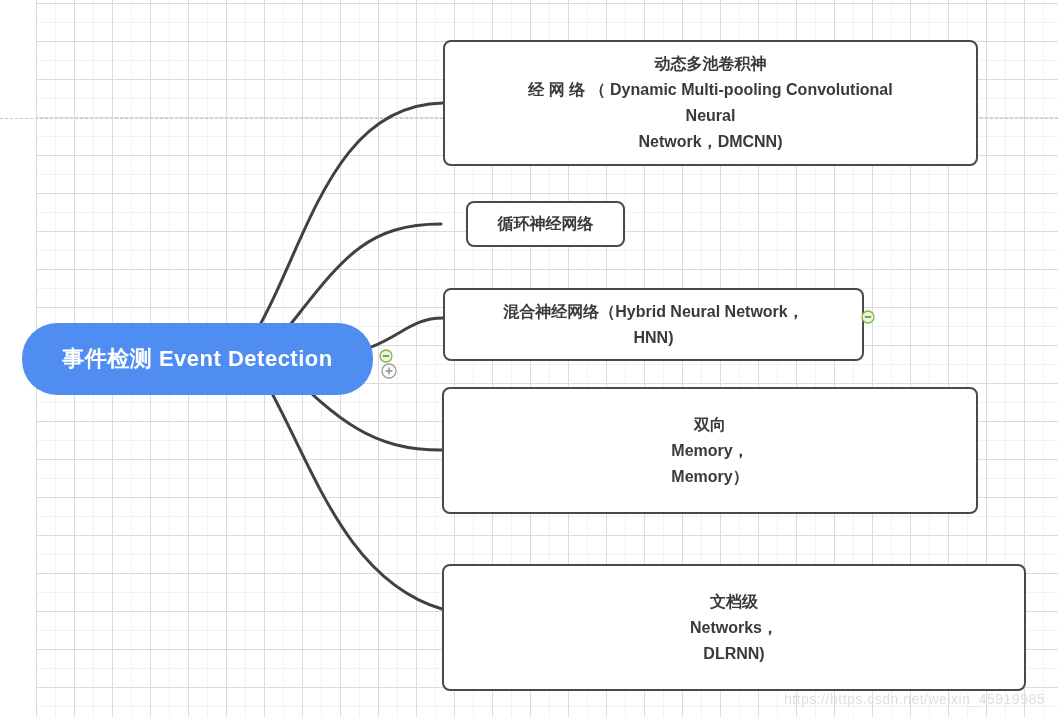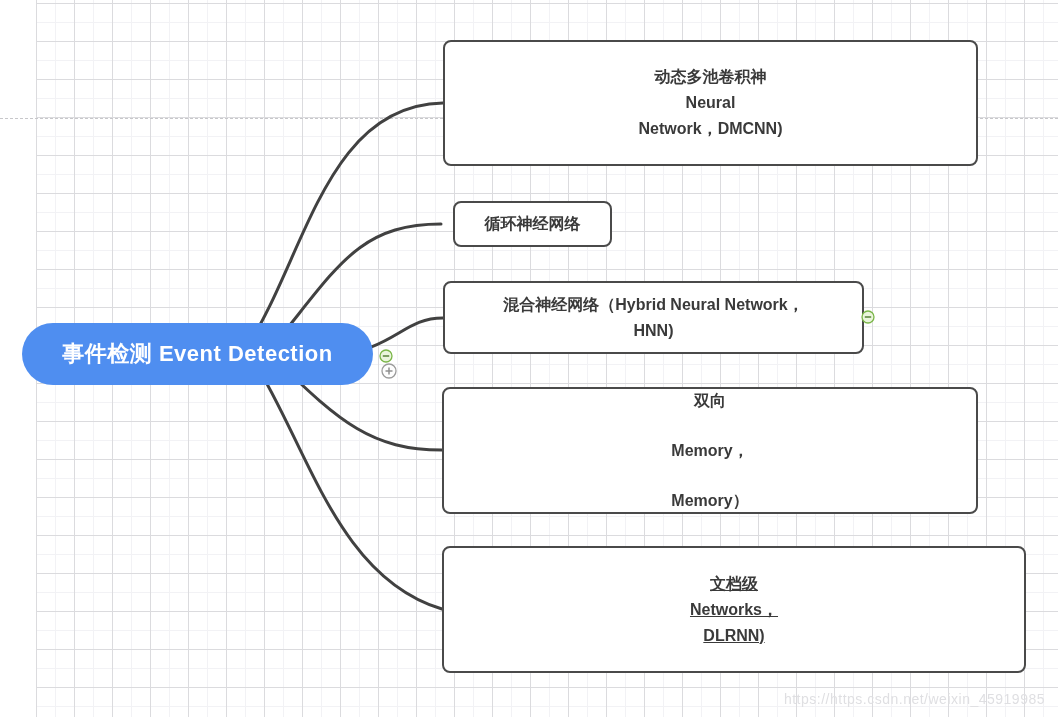--- a/index.html
+++ b/index.html
@@ -30,29 +30,29 @@
   .page-boundary{position:absolute;left:0;top:118px;width:1058px;height:0;
     border-top:1px dashed var(--dashed-line);z-index:1;}
   svg.wires{position:absolute;left:0;top:0;z-index:2;}
   .connector{fill:none;stroke:var(--connector);stroke-width:3;stroke-linecap:round;}
   .node{position:absolute;z-index:3;display:flex;flex-direction:column;
     align-items:center;justify-content:center;text-align:center;
     background:#ffffff;border:2px solid var(--node-border);border-radius:8px;
     color:var(--node-text);font-weight:bold;font-size:16px;line-height:26px;
     padding:4px 24px;cursor:default;}
   .node .line{white-space:nowrap;}
-  .root-node{position:absolute;left:22px;top:323px;width:351px;height:62px;z-index:3;
+  .root-node{position:absolute;left:22px;top:323px;width:351px;height:72px;z-index:3;
     background:var(--root-fill);border-radius:35px;display:flex;align-items:center;
     justify-content:center;color:#ffffff;font-weight:bold;font-size:22px;
     letter-spacing:0.5px;white-space:nowrap;}
   .node-dmcnn {left:443px;top:40px; width:535px;height:126px;}
-  .node-rnn   {left:453px;top:201px;width:159px;height:46px;}
-  .node-hnn   {left:443px;top:281px;width:421px;height:73px;}
-  .node-bilstm{left:442px;top:387px;width:536px;height:127px;gap:24px;}
-  .node-dlrnn {left:442px;top:546px;width:584px;height:127px;text-decoration:underline;}
+  .node-rnn   {left:466px;top:201px;width:159px;height:46px;}
+  .node-hnn   {left:443px;top:288px;width:421px;height:73px;}
+  .node-bilstm{left:442px;top:387px;width:536px;height:127px;}
+  .node-dlrnn {left:442px;top:564px;width:584px;height:127px;}
   .mini-icon{position:absolute;z-index:4;cursor:pointer;line-height:0;}
   .icon-root-collapse{left:379px;top:349px;}
   .icon-root-expand{left:381px;top:363px;}
   .icon-hnn-collapse{left:861px;top:310px;}
   .watermark{position:absolute;right:13px;bottom:10px;z-index:1;
     color:var(--watermark);font-size:14px;letter-spacing:0.5px;white-space:nowrap;}
 </style>
 </head>
 <body>
 
@@ -67,20 +67,21 @@
     <path class="connector" d="M 278 362 C 340 422 372 450 442 450"></path>
     <path class="connector" d="M 255 363 C 308 448 338 578 442 609"></path>
   </svg>
 
   <div class="root-node">
     <span>事件检测 Event Detection</span>
   </div>
 
   <div class="node node-dmcnn">
     <div class="line">动态多池卷积神</div>
+    <div class="line">经 网 络 （ Dynamic Multi-pooling Convolutional</div>
     <div class="line">Neural</div>
     <div class="line">Network，DMCNN)</div>
   </div>
 
   <div class="node node-rnn">
     <div class="line">循环神经网络</div>
   </div>
 
   <div class="node node-hnn">
     <div class="line">混合神经网络（Hybrid Neural Network，</div>

